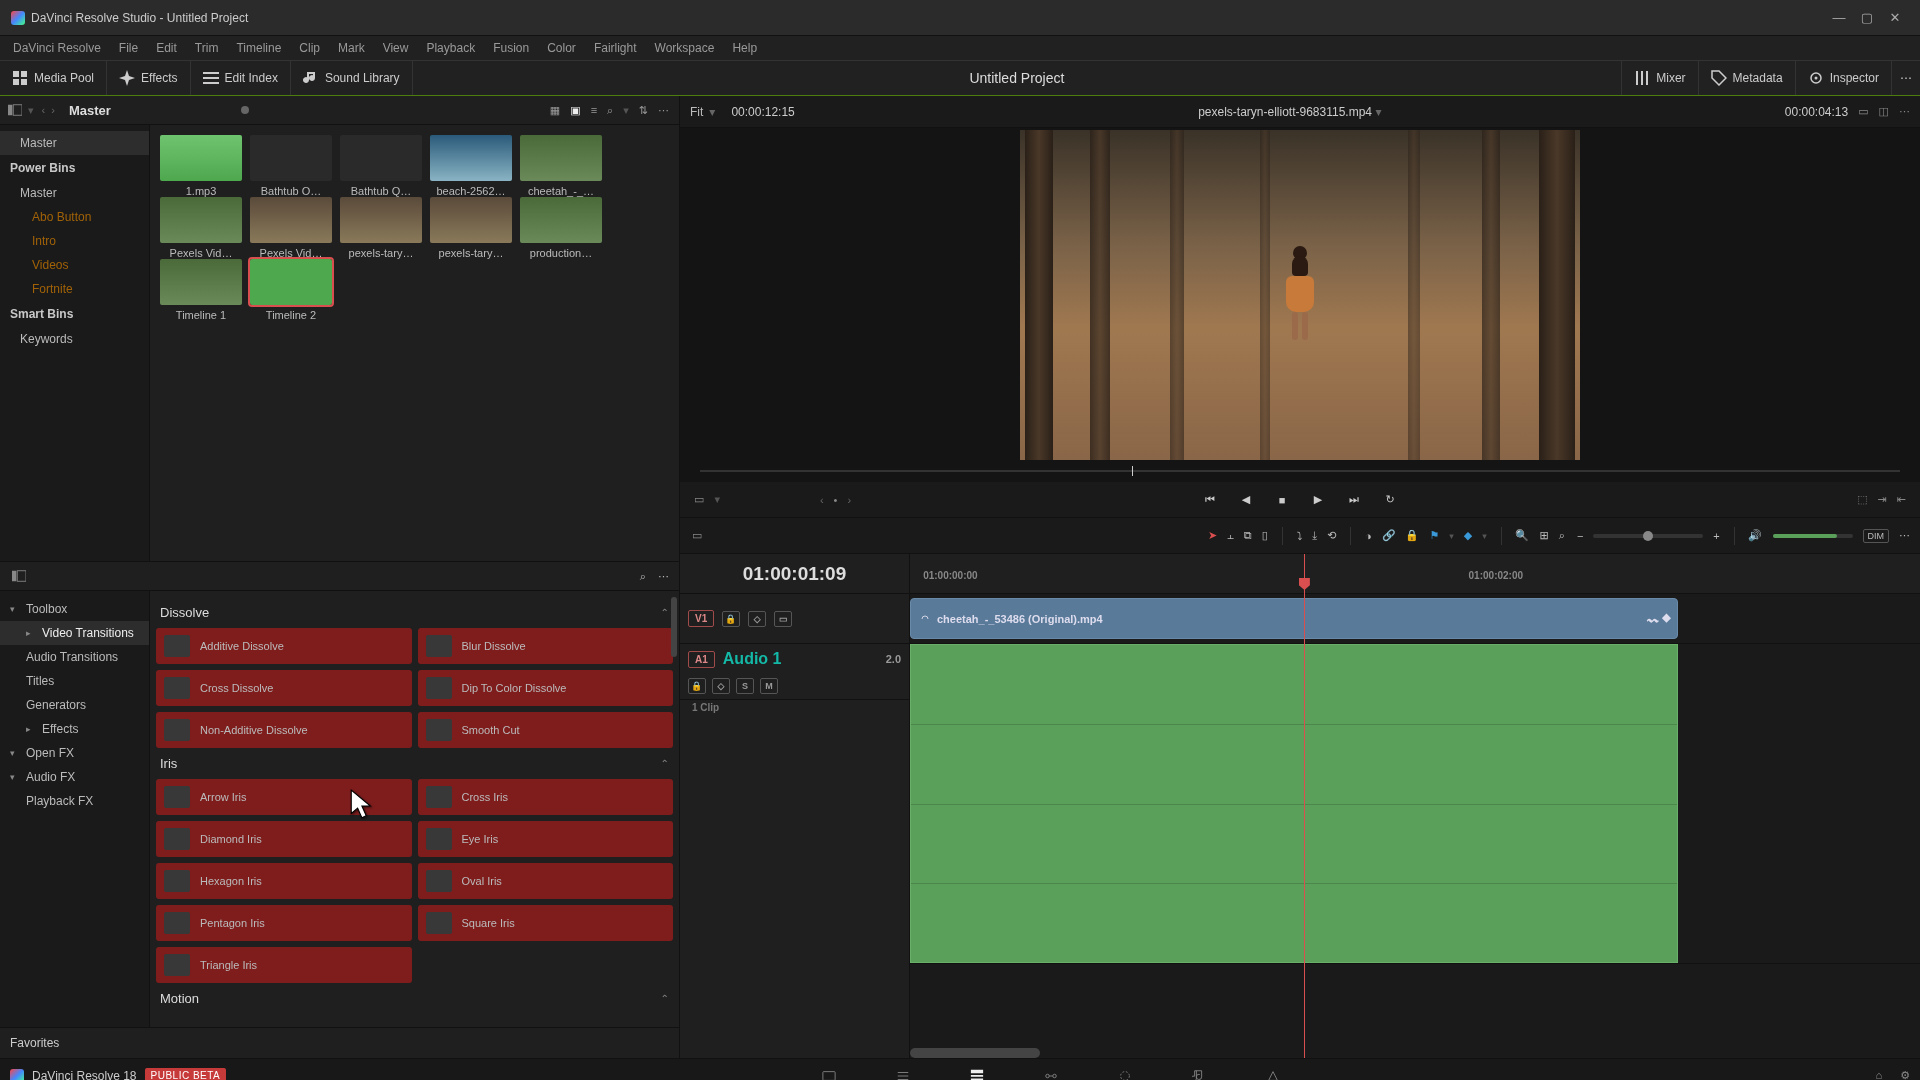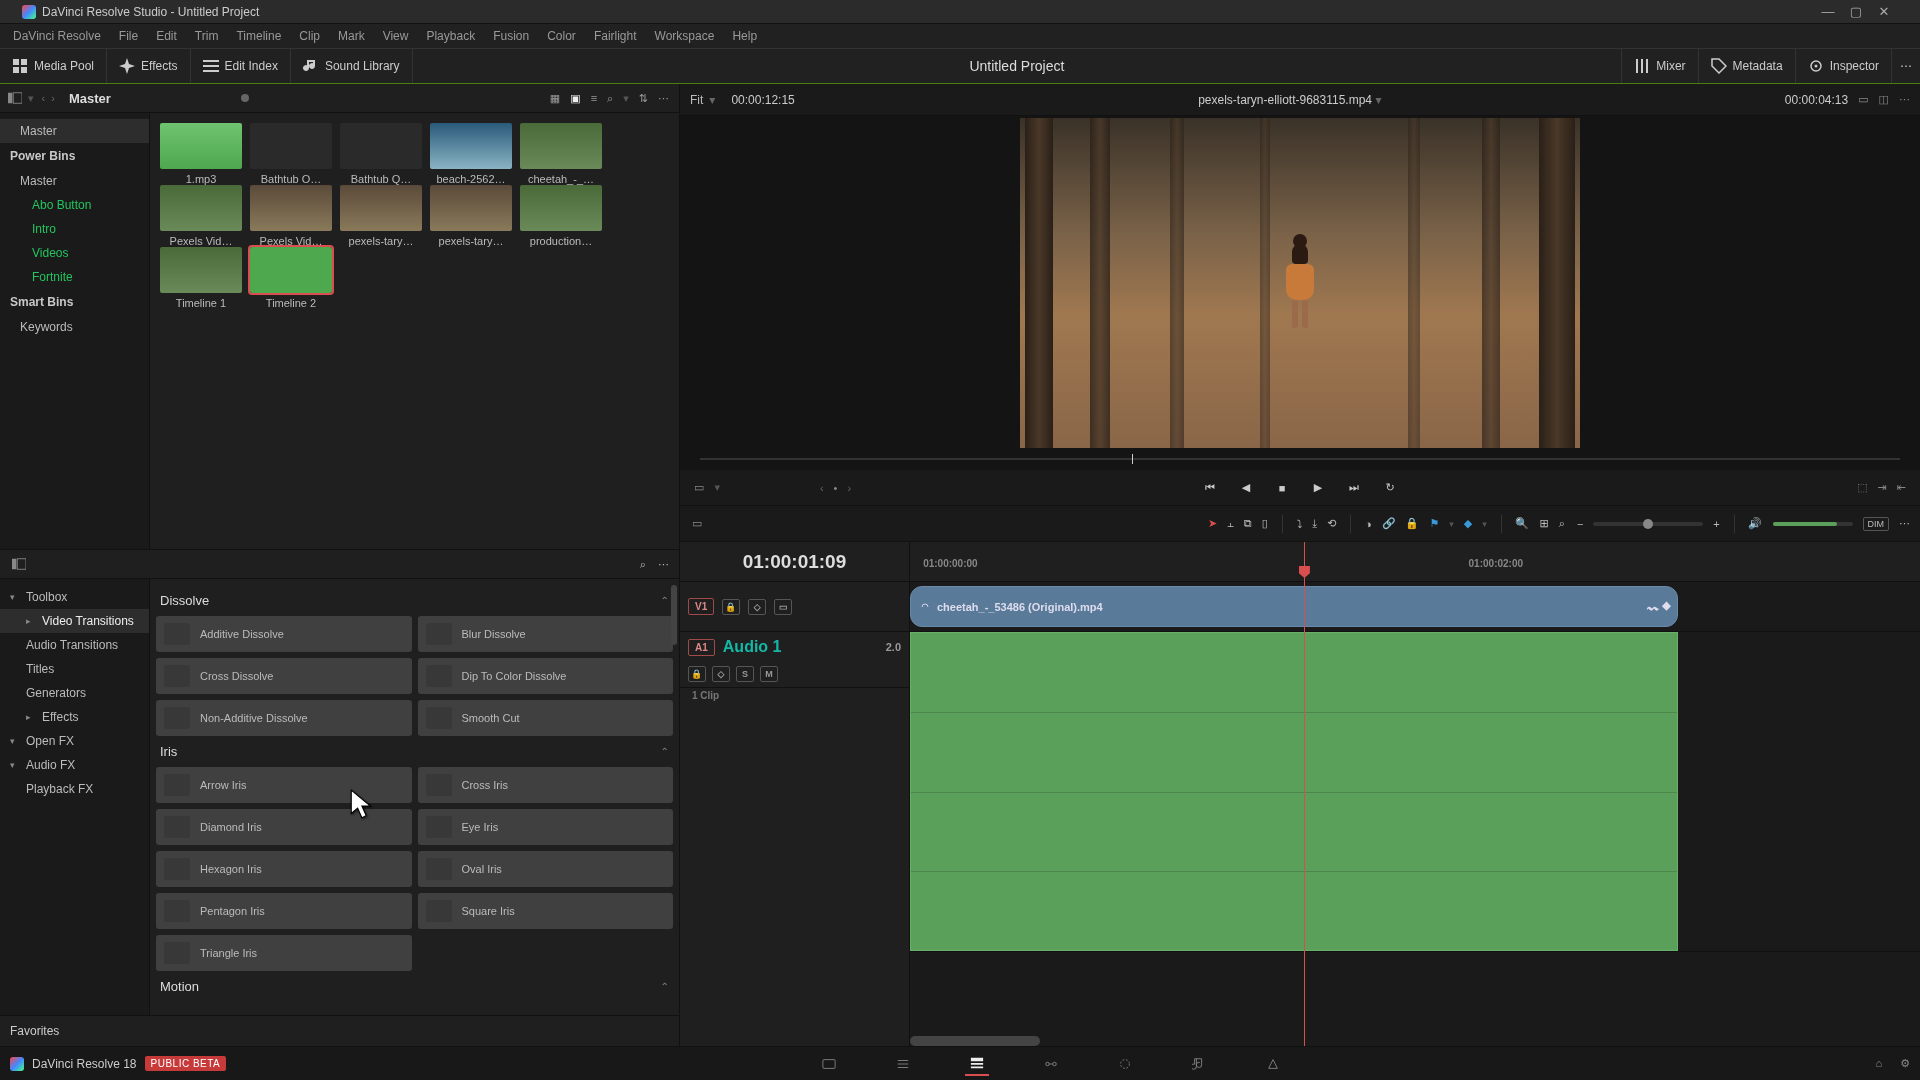--- a/index.html
+++ b/index.html
@@ -1,19 +1,19 @@
 <!DOCTYPE html>
 <html><head>
 <meta charset="utf-8">
 <style>
 * { margin:0; padding:0; box-sizing:border-box; font-family:"Segoe UI",Arial,sans-serif; user-select:none; }
 body { background:#1a1a1a; color:#b8b8b8; font-size:11px; overflow:hidden; width:1920px; height:1080px; position:relative; }
 
 
-.titlebar { height:24px; background:#2b2b2b; display:flex; align-items:center; padding:0 22px; border-bottom:1px solid #111; }
+.titlebar { height:36px; background:#2b2b2b; display:flex; align-items:center; padding:0 11px; border-bottom:1px solid #111; }
 .titlebar .appicon { width:14px; height:14px; background:linear-gradient(135deg,#ff4444,#4488ff,#44ff88); border-radius:3px; margin-right:6px; }
 .titlebar .title { flex:1; font-size:12px; color:#ccc; }
 .titlebar .winbtn { width:28px; height:18px; display:flex; align-items:center; justify-content:center; color:#aaa; font-size:13px; cursor:pointer; }
 
 
 .menubar { height:24px; background:#212121; display:flex; align-items:center; padding:0 4px; gap:0; }
 .menubar span { padding:0 9px; font-size:12px; color:#999; cursor:pointer; }
 
 
 .toolbar { height:36px; background:#212121; display:flex; align-items:center; border-top:1px solid #333; border-bottom:1px solid #4d7c0f; }
@@ -36,21 +36,21 @@
 .mp-header .spacer { flex:1; }
 .mp-header .viewbtns { display:flex; gap:10px; padding:0 10px; color:#999; }
 .mp-header .dot { width:8px; height:8px; border-radius:50%; background:#666; }
 
 
 .mp-body { display:flex; flex:1 1 50%; min-height:0; overflow:hidden; }
 .bins { width:150px; background:#1a1a1a; padding:6px 0; overflow:auto; border-right:1px solid #111; }
 .bins .binhead { padding:6px 10px; font-size:12px; color:#c8c8c8; font-weight:600; }
 .bins .binitem { padding:5px 10px 5px 20px; font-size:12px; color:#bbb; cursor:pointer; }
 .bins .binitem.sel { background:#2d2d2d; }
-.bins .binsub { padding:5px 10px 5px 32px; font-size:12px; color:#22c55e; cursor:pointer; }
+.bins .binsub { padding:5px 10px 5px 32px; font-size:12px; color:#a16207; cursor:pointer; }
 .thumbs { flex:1; padding:10px; display:flex; flex-wrap:wrap; align-content:flex-start; gap:0 8px; overflow:auto; }
 .thumb { width:82px; display:flex; flex-direction:column; align-items:center; gap:4px; cursor:pointer; }
 .thumb .timg { width:82px; height:46px; background:#333; border-radius:2px; position:relative; overflow:hidden; }
 .thumb .timg.audio { background:linear-gradient(#6fc46f,#4ea84e); }
 .thumb .timg.dark { background:#2a2a2a; }
 .thumb .timg.ocean { background:linear-gradient(#2a5a7a,#8ab4c4); }
 .thumb .timg.grass { background:linear-gradient(#4a6a3a,#6a8a5a); }
 .thumb .timg.forest { background:linear-gradient(#5a4a3a,#8a7a5a); }
 .thumb .timg.green { background:#4ea84e; }
 .thumb .timg.sel { outline:2px solid #d94e4e; }
@@ -61,21 +61,21 @@
 .fx-body { display:flex; flex:1 1 50%; min-height:0; overflow:hidden; }
 .fx-tree { width:150px; background:#1a1a1a; padding:6px 0; overflow:auto; border-right:1px solid #111; font-size:12px; }
 .fx-tree .node { padding:5px 10px; display:flex; align-items:center; gap:6px; cursor:pointer; color:#bbb; }
 .fx-tree .node.sub { padding-left:26px; }
 .fx-tree .node.sel { background:#2d2d2d; color:#eee; }
 .fx-tree .caret { width:10px; font-size:9px; color:#888; }
 .fx-list { flex:1; overflow:auto; padding:6px 6px 20px 6px; position:relative; }
 .fx-cat { padding:8px 4px; font-size:13px; color:#ddd; display:flex; justify-content:space-between; align-items:center; }
 .fx-cat .chev { font-size:10px; color:#888; }
 .fx-grid { display:grid; grid-template-columns:1fr 1fr; gap:6px; }
-.fx-item { height:36px; background:#404040; border-radius:3px; display:flex; align-items:center; gap:10px; padding:0 8px; cursor:pointer; }
+.fx-item { height:36px; background:#7f1d1d; border-radius:3px; display:flex; align-items:center; gap:10px; padding:0 8px; cursor:pointer; }
 .fx-item .fxicon { width:26px; height:22px; background:#383838; border-radius:2px; display:flex; align-items:center; justify-content:center; }
 .fx-item .fxlabel { font-size:11px; color:#bbb; }
 .fx-scroll { position:absolute; right:2px; top:6px; width:6px; height:60px; background:#444; border-radius:3px; }
 
 .fav { padding:8px 10px; border-top:1px solid #111; font-size:12px; color:#ccc; }
 
 
 .rightcol { flex:1; display:flex; flex-direction:column; background:#1a1a1a; }
 
 .viewer-header { height:32px; display:flex; align-items:center; padding:0 10px; border-bottom:1px solid #111; }
@@ -128,21 +128,21 @@
 .tl-left .sub{width:100%;font-size:10px;color:#777;padding-left:4px;}
 
 .tl-right { flex:1; background:#1a1a1a; position:relative; overflow:hidden; }
 .ruler { height:40px; border-bottom:1px solid #111; position:relative; background:#1f1f1f; }
 .ruler .ticklbl{position:absolute;bottom:12px;font-size:10px;color:#888;transform:translateX(-50%);}
 .playhead{position:absolute;top:0;bottom:0;width:1px;background:#d94e4e;z-index:5;}
 .playhead .cap{position:absolute;top:24px;left:-5px;width:11px;height:12px;background:#d94e4e;clip-path:polygon(0 0,100% 0,100% 60%,50% 100%,0 60%);}
 
 .tracks { position:absolute; top:40px; left:0; right:0; bottom:0; }
 .vtrack { height:50px; border-bottom:1px solid #111; position:relative; }
-.vclip { position:absolute; top:4px; bottom:4px; background:#5a7a9a; border:1px solid #6a8aaa; border-radius:12px; display:flex; align-items:center; padding:0 8px; gap:6px; font-size:11px; color:#dde; overflow:hidden;}
+.vclip { position:absolute; top:4px; bottom:4px; background:#5a7a9a; border:1px solid #6a8aaa; border-radius:4px; display:flex; align-items:center; padding:0 8px; gap:6px; font-size:11px; color:#dde; overflow:hidden;}
 .vclip .ci{width:12px;height:12px;opacity:.9;}
 .vclip .endicons{position:absolute;right:6px;display:flex;gap:4px;}
 .atrack { position:relative; border-bottom:1px solid #111; }
 .aclip { position:absolute; top:0; bottom:0; background:#5aa05a; border:1px solid #6ab06a; }
 .aclip .lane{position:absolute;left:0;right:0;height:1px;background:rgba(0,0,0,.15);}
 .hscroll{position:absolute;left:0;bottom:0;height:10px;width:130px;background:#444;border-radius:5px;}
 
 
 .pagebar { height:34px; background:#181818; border-top:1px solid #111; display:flex; align-items:center; padding:0 10px; gap:14px; }
 .pagebar .appline{display:flex;align-items:center;gap:8px;font-size:12px;color:#ccc;}

